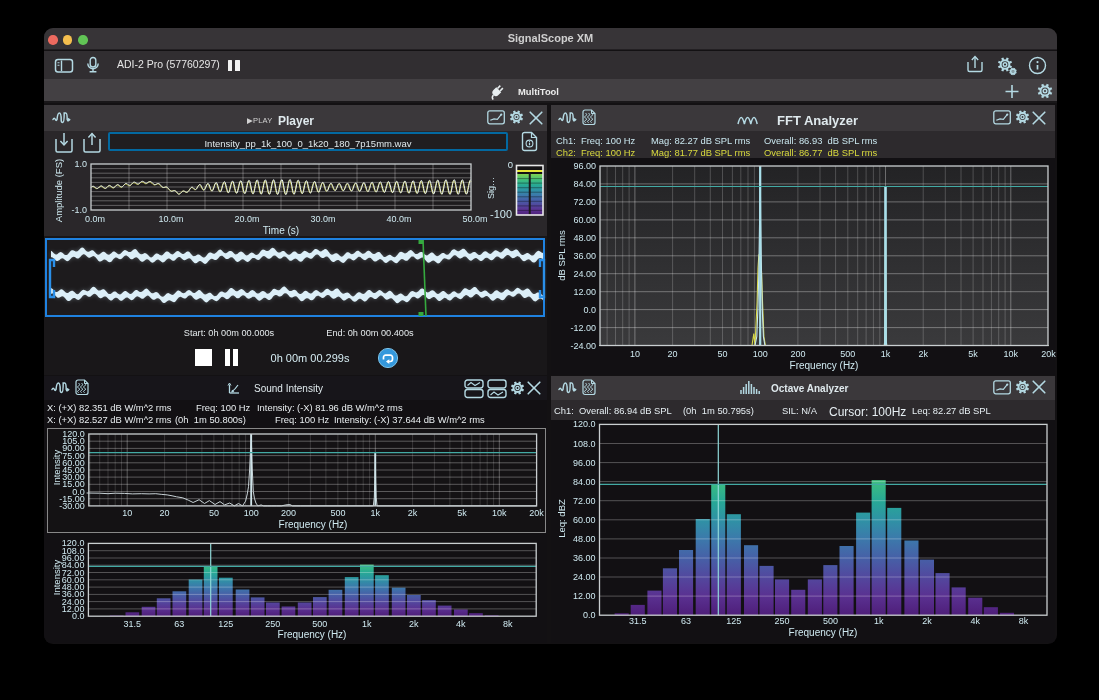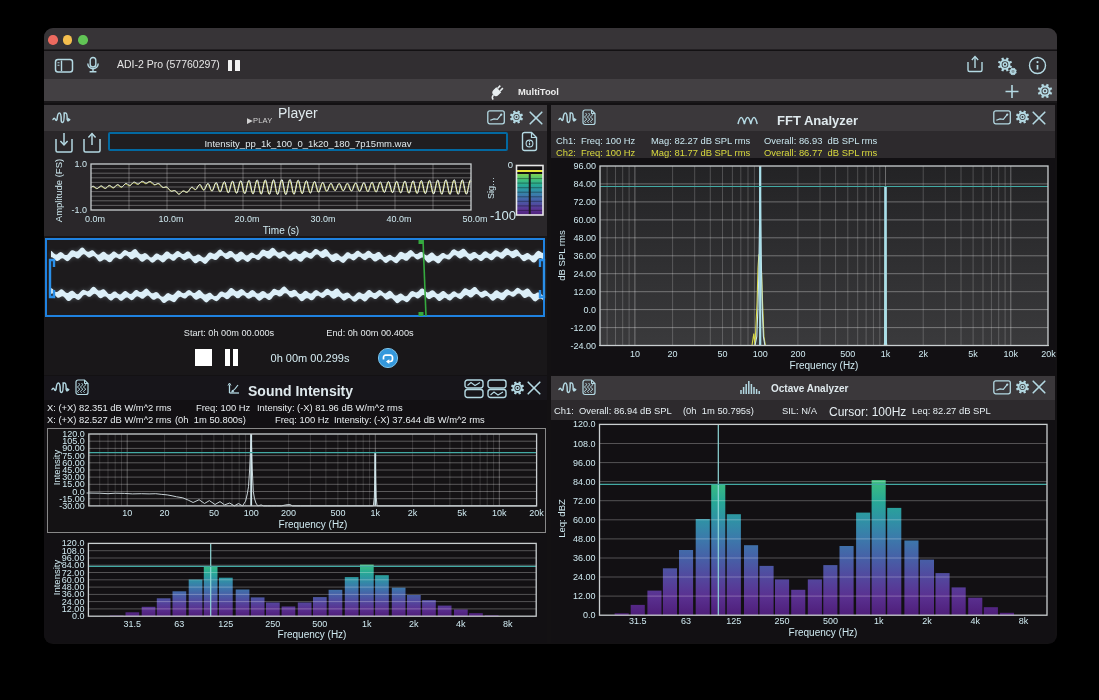--- a/index.html
+++ b/index.html
@@ -2,20 +2,21 @@
 <html><head><meta charset="utf-8"><style>
 *{margin:0;padding:0;box-sizing:border-box}
 html,body{width:1099px;height:700px;background:#000;font-family:"Liberation Sans",sans-serif;overflow:hidden}
 div{white-space:nowrap}
 </style></head><body>
 <div style="position:absolute;left:44px;top:28px;width:1013px;height:616px;background:#131113;border-radius:9px;overflow:hidden">
     <div style="position:absolute;left:0;top:0;width:100%;height:22px;background:#373437;border-bottom:1px solid #232023"></div>
     <div style="position:absolute;left:4.25px;top:7.2px;width:9.5px;height:9.5px;border-radius:50%;background:#ed6a5f"></div>
     <div style="position:absolute;left:18.75px;top:7.2px;width:9.5px;height:9.5px;border-radius:50%;background:#f5bf4e"></div>
     <div style="position:absolute;left:34.25px;top:7.2px;width:9.5px;height:9.5px;border-radius:50%;background:#61c455"></div>
+    <div style="position:absolute;left:0;top:4px;width:100%;text-align:center;font-size:11px;font-weight:bold;color:#cfcfcf">SignalScope XM</div>
     <div style="position:absolute;left:0;top:23px;width:100%;height:28px;background:#312e31"></div>
     <svg style="position:absolute;left:10px;top:30px;overflow:visible" width="20" height="16">
       <rect x="1.5" y="1.5" width="17" height="12.5" rx="2.5" fill="none" stroke="#b4d9e3" stroke-width="1.5"></rect>
       <line x1="7.5" y1="2.5" x2="7.5" y2="13.0" stroke="#b4d9e3" stroke-width="1.4"></line>
       <line x1="3.5" y1="4.7" x2="5.5" y2="4.7" stroke="#b4d9e3" stroke-width="1.1"></line>
       <line x1="3.5" y1="7.3" x2="5.5" y2="7.3" stroke="#b4d9e3" stroke-width="1.1"></line>
     </svg>
     <svg style="position:absolute;left:40px;top:28px;overflow:visible" width="18" height="20">
       <rect x="6.2" y="1.5" width="5.6" height="9.5" rx="2.8" fill="none" stroke="#b4d9e3" stroke-width="1.4"></rect>
       <path d="M3.8,7.5 a5.2,5.2 0 0 0 10.4,0" fill="none" stroke="#b4d9e3" stroke-width="1.4"></path>
@@ -84,21 +85,21 @@
       <line x1="14.4" y1="7.2" x2="16.8" y2="6.2" stroke="#b4d9e3" stroke-width="2.3"></line>
     </svg>
     <div style="position:absolute;left:0;top:77px;width:503px;height:270px;background:#2a272a"></div>
     <div style="position:absolute;left:0;top:77px;width:503px;height:26px;background:#3b383b"></div>
     <div style="position:absolute;left:0;top:208px;width:503px;height:139px;background:#191719"></div>
     <svg style="position:absolute;left:8px;top:83px;overflow:visible" width="20" height="13">
       <path d="M1,8.5 q1.2,-2.5 2.4,0 q0.8,1.8 1.6,0 q0.6,-6.5 2.4,-6.5 q1.8,0 1.8,7 q0,2.5 1.5,2.5 q1.5,0 1.5,-9.5 q0,0 1.5,0 q1.5,0 1.5,6.5 q0.7,2 1.9,0" fill="none" stroke="#b4d9e3" stroke-width="1.5" stroke-linecap="round"></path>
       <path d="M15.6,6.5 l3.2,2.2 l-3.2,2.2 z" fill="#b4d9e3"></path>
     </svg>
     <div style="position:absolute;left:203px;top:87.5px;font-size:7.5px;color:#d2d2d2;letter-spacing:0.2px">▶PLAY</div>
-    <div style="position:absolute;left:234px;top:77px;font-size:14px;font-weight:normal;color:#dfe9ed">Player</div>
+    <div style="position:absolute;left:234px;top:86px;font-size:12px;font-weight:bold;color:#dfe9ed">Player</div>
     <svg style="position:absolute;left:443px;top:82px;overflow:visible" width="18" height="15">
       <rect x="0.8" y="0.8" width="16.5" height="13" rx="2" fill="none" stroke="#b4d9e3" stroke-width="1.3"></rect>
       <polyline points="3.3,10.3 7.07,8.860000000000001 10.37,9.3 14.3,4.3" fill="none" stroke="#b4d9e3" stroke-width="1.2"></polyline>
       <circle cx="14.3" cy="4.6" r="1.1" fill="#b4d9e3"></circle>
     </svg>
     <svg style="position:absolute;left:464px;top:82px;overflow:visible" width="18" height="15">
       <circle cx="8.5" cy="7" r="4.0" fill="none" stroke="#b4d9e3" stroke-width="2.0"></circle>
       <circle cx="8.5" cy="7" r="1.6" fill="none" stroke="#b4d9e3" stroke-width="1.4"></circle>
       <line x1="12.5" y1="8.6" x2="14.6" y2="9.5" stroke="#b4d9e3" stroke-width="2.3"></line>
       <line x1="10.1" y1="11.0" x2="11.0" y2="13.1" stroke="#b4d9e3" stroke-width="2.3"></line>
@@ -187,21 +188,21 @@
       <line x1="1.5" y1="23.7" x2="28" y2="23.7" stroke="rgba(10,10,12,0.40)" stroke-width="1"></line>
       <line x1="1.5" y1="28.2" x2="28" y2="28.2" stroke="rgba(10,10,12,0.40)" stroke-width="1"></line>
       <line x1="1.5" y1="32.8" x2="28" y2="32.8" stroke="rgba(10,10,12,0.40)" stroke-width="1"></line>
       <line x1="1.5" y1="37.3" x2="28" y2="37.3" stroke="rgba(10,10,12,0.40)" stroke-width="1"></line>
       <line x1="1.5" y1="41.9" x2="28" y2="41.9" stroke="rgba(10,10,12,0.40)" stroke-width="1"></line>
       <line x1="1.5" y1="46.4" x2="28" y2="46.4" stroke="rgba(10,10,12,0.40)" stroke-width="1"></line>
       <line x1="14.75" y1="8.5" x2="14.75" y2="51" stroke="#1c1a1c" stroke-width="2"></line>
       <rect x="1.5" y="1.5" width="26.5" height="49.5" fill="none" stroke="#e8e8e8" stroke-width="1.6"></rect>
     </svg>
     <div style="position:absolute;left:457px;top:131px;width:12px;text-align:right;font-size:9.5px;color:#cfe9f0">0</div>
-    <div style="position:absolute;left:446px;top:180px;width:23px;text-align:right;font-size:13px;color:#cfe9f0">-100</div>
+    <div style="position:absolute;left:446px;top:180px;width:23px;font-size:11px;color:#cfe9f0">-100</div>
     <div style="position:absolute;left:427px;top:155px;width:40px;text-align:center;font-size:9px;color:#cfe9f0;transform:rotate(-90deg)">Sig…</div>
     <div style="position:absolute;left:1px;top:210px;width:500px;height:79px;background:#1d1b1d;border:2px solid #1f82e0"></div>
     <svg style="position:absolute;left:3px;top:212px;overflow:visible" width="498" height="76">
       <defs>
         <filter id="blur1">
           <feGaussianBlur stdDeviation="2.2"></feGaussianBlur>
         </filter>
       </defs>
       <path d="M4.0,10.7 L4.9,11.3 L5.9,12.3 L6.8,13.3 L7.8,14.1 L8.7,14.5 L9.7,14.4 L10.6,13.9 L11.6,13.1 L12.5,12.5 L13.5,12.1 L14.4,12.2 L15.4,12.7 L16.3,13.5 L17.2,14.4 L18.2,15.0 L19.1,15.1 L20.1,14.9 L21.0,14.0 L22.0,12.9 L22.9,11.7 L23.9,10.8 L24.8,10.3 L25.8,10.3 L26.7,10.6 L27.7,11.1 L28.6,11.5 L29.5,11.6 L30.5,11.2 L31.4,10.4 L32.4,9.4 L33.3,8.4 L34.3,7.7 L35.2,7.5 L36.2,7.8 L37.1,8.6 L38.1,9.7 L39.0,10.7 L40.0,11.5 L40.9,11.8 L41.8,11.7 L42.8,11.2 L43.7,10.7 L44.7,10.3 L45.6,10.3 L46.6,10.8 L47.5,11.7 L48.5,12.8 L49.4,13.8 L50.4,14.5 L51.3,14.8 L52.3,14.5 L53.2,13.8 L54.1,12.9 L55.1,12.2 L56.0,11.8 L57.0,11.8 L57.9,12.3 L58.9,13.1 L59.8,13.9 L60.8,14.6 L61.7,14.8 L62.7,14.5 L63.6,13.8 L64.6,12.9 L65.5,12.1 L66.4,11.6 L67.4,11.6 L68.3,12.0 L69.3,12.8 L70.2,13.6 L71.2,14.2 L72.1,14.3 L73.1,14.1 L74.0,13.3 L75.0,12.3 L75.9,11.2 L76.9,10.4 L77.8,10.0 L78.7,10.2 L79.7,10.7 L80.6,11.3 L81.6,11.9 L82.5,12.1 L83.5,12.0 L84.4,11.4 L85.4,10.5 L86.3,9.7 L87.3,9.2 L88.2,9.1 L89.2,9.6 L90.1,10.5 L91.0,11.8 L92.0,12.9 L92.9,13.8 L93.9,14.3 L94.8,14.3 L95.8,13.9 L96.7,13.5 L97.7,13.1 L98.6,13.2 L99.6,13.7 L100.5,14.5 L101.5,15.6 L102.4,16.6 L103.3,17.2 L104.3,17.4 L105.2,17.0 L106.2,16.2 L107.1,15.1 L108.1,14.2 L109.0,13.6 L110.0,13.4 L110.9,13.7 L111.9,14.3 L112.8,14.9 L113.8,15.3 L114.7,15.4 L115.6,14.9 L116.6,14.1 L117.5,13.1 L118.5,12.1 L119.4,11.5 L120.4,11.4 L121.3,11.8 L122.3,12.6 L123.2,13.4 L124.2,14.1 L125.1,14.4 L126.1,14.2 L127.0,13.6 L127.9,12.7 L128.9,11.8 L129.8,11.2 L130.8,11.0 L131.7,11.3 L132.7,12.0 L133.6,12.8 L134.6,13.5 L135.5,13.9 L136.5,13.9 L137.4,13.4 L138.4,12.7 L139.3,11.9 L140.2,11.4 L141.2,11.4 L142.1,11.8 L143.1,12.8 L144.0,13.9 L145.0,15.1 L145.9,15.9 L146.9,16.3 L147.8,16.1 L148.8,15.7 L149.7,15.1 L150.7,14.6 L151.6,14.5 L152.5,14.8 L153.5,15.4 L154.4,16.3 L155.4,17.1 L156.3,17.6 L157.3,17.4 L158.2,17.0 L159.2,16.0 L160.1,14.7 L161.1,13.6 L162.0,12.8 L163.0,12.4 L163.9,12.5 L164.8,13.0 L165.8,13.4 L166.7,13.7 L167.7,13.7 L168.6,13.1 L169.6,12.2 L170.5,11.2 L171.5,10.3 L172.4,9.7 L173.4,9.6 L174.3,10.1 L175.3,10.9 L176.2,11.9 L177.1,12.7 L178.1,13.2 L179.0,13.2 L180.0,12.8 L180.9,12.1 L181.9,11.3 L182.8,10.9 L183.8,10.9 L184.7,11.3 L185.7,12.1 L186.6,13.0 L187.6,13.9 L188.5,14.4 L189.4,14.3 L190.4,13.9 L191.3,13.1 L192.3,12.3 L193.2,11.7 L194.2,11.5 L195.1,11.9 L196.1,12.6 L197.0,13.6 L198.0,14.6 L198.9,15.2 L199.9,15.4 L200.8,15.1 L201.7,14.4 L202.7,13.6 L203.6,12.9 L204.6,12.6 L205.5,12.7 L206.5,13.2 L207.4,14.0 L208.4,14.7 L209.3,15.0 L210.3,14.7 L211.2,14.3 L212.2,13.2 L213.1,11.9 L214.0,10.8 L215.0,9.9 L215.9,9.6 L216.9,9.7 L217.8,10.1 L218.8,10.7 L219.7,11.1 L220.7,11.1 L221.6,10.7 L222.6,9.9 L223.5,9.0 L224.5,8.2 L225.4,7.8 L226.3,7.9 L227.3,8.5 L228.2,9.5 L229.2,10.7 L230.1,11.7 L231.1,12.4 L232.0,12.6 L233.0,12.4 L233.9,11.9 L234.9,11.3 L235.8,11.0 L236.8,11.1 L237.7,11.6 L238.6,12.5 L239.6,13.5 L240.5,14.3 L241.5,14.8 L242.4,14.8 L243.4,14.2 L244.3,13.4 L245.3,12.4 L246.2,11.7 L247.2,11.4 L248.1,11.5 L249.1,12.1 L250.0,12.9 L250.9,13.7 L251.9,14.1 L252.8,14.1 L253.8,13.7 L254.7,12.9 L255.7,11.9 L256.6,11.2 L257.6,10.8 L258.5,10.9 L259.5,11.4 L260.4,12.1 L261.4,12.8 L262.3,13.3 L263.2,13.1 L264.2,12.7 L265.1,11.8 L266.1,10.7 L267.0,9.7 L268.0,9.0 L268.9,8.9 L269.9,9.2 L270.8,9.8 L271.8,10.6 L272.7,11.2 L273.7,11.4 L274.6,11.2 L275.5,10.6 L276.5,9.9 L277.4,9.3 L278.4,9.0 L279.3,9.3 L280.3,10.0 L281.2,11.2 L282.2,12.5 L283.1,13.7 L284.1,14.4 L285.0,14.7 L286.0,14.6 L286.9,14.1 L287.8,13.6 L288.8,13.2 L289.7,13.3 L290.7,13.8 L291.6,14.6 L292.6,15.5 L293.5,16.3 L294.5,16.7 L295.4,16.5 L296.4,15.8 L297.3,14.8 L298.3,13.7 L299.2,12.8 L300.1,12.3 L301.1,12.2 L302.0,12.6 L303.0,13.3 L303.9,13.9 L304.9,14.2 L305.8,14.1 L306.8,13.6 L307.7,12.7 L308.7,11.8 L309.6,11.0 L310.6,10.7 L311.5,10.8 L312.4,11.4 L313.4,12.2 L314.3,13.1 L315.3,13.7 L316.2,13.7 L317.2,13.6 L318.1,12.9 L319.1,12.0 L320.0,11.2 L321.0,10.8 L321.9,10.8 L322.9,11.3 L323.8,12.1 L324.7,13.0 L325.7,13.7 L326.6,14.1 L327.6,14.0 L328.5,13.5 L329.5,12.8 L330.4,12.2 L331.4,11.9 L332.3,12.1 L333.3,12.8 L334.2,13.9 L335.2,15.1 L336.1,16.2 L337.0,16.9 L338.0,17.0 L338.9,16.7 L339.9,16.1 L340.8,15.4 L341.8,14.9 L342.7,14.8 L343.7,15.1 L344.6,15.8 L345.6,16.5 L346.5,17.1 L347.5,17.3 L348.4,17.0 L349.3,16.1 L350.3,14.9 L351.2,13.7 L352.2,12.6 L353.1,11.9 L354.1,11.8 L355.0,12.0 L356.0,12.6 L356.9,13.1 L357.9,13.4 L358.8,13.3 L359.8,12.8 L360.7,12.0 L361.6,11.1 L362.6,10.4 L363.5,10.1 L364.5,10.3 L365.4,11.0 L366.4,12.0 L367.3,13.1 L368.3,13.9 L369.2,14.1 L370.2,14.1 L371.1,13.6 L372.1,12.8 L373.0,12.2 L373.9,11.9 L374.9,12.0 L375.8,12.6 L376.8,13.4 L377.7,14.4 L378.7,15.1 L379.6,15.4 L380.6,15.2 L381.5,14.6 L382.5,13.8 L383.4,13.0 L384.4,12.6 L385.3,12.6 L386.2,13.1 L387.2,13.9 L388.1,14.9 L389.1,15.8 L390.0,16.2 L391.0,16.1 L391.9,15.6 L392.9,14.8 L393.8,13.9 L394.8,13.2 L395.7,12.9 L396.7,13.1 L397.6,13.6 L398.5,14.2 L399.5,14.7 L400.4,14.8 L401.4,14.5 L402.3,13.6 L403.3,12.4 L404.2,11.1 L405.2,10.0 L406.1,9.4 L407.1,9.3 L408.0,9.6 L409.0,10.2 L409.9,10.8 L410.8,11.2 L411.8,11.2 L412.7,10.8 L413.7,10.1 L414.6,9.4 L415.6,8.8 L416.5,8.7 L417.5,9.1 L418.4,10.0 L419.4,11.1 L420.3,12.3 L421.3,13.3 L422.2,13.8 L423.1,13.8 L424.1,13.4 L425.0,12.7 L426.0,12.2 L426.9,11.9 L427.9,12.0 L428.8,12.6 L429.8,13.4 L430.7,14.2 L431.7,14.9 L432.6,15.1 L433.6,14.8 L434.5,14.0 L435.4,13.0 L436.4,12.1 L437.3,11.4 L438.3,11.2 L439.2,11.5 L440.2,12.1 L441.1,12.9 L442.1,13.6 L443.0,13.9 L444.0,13.7 L444.9,13.0 L445.9,12.1 L446.8,11.2 L447.7,10.5 L448.7,10.2 L449.6,10.4 L450.6,10.9 L451.5,11.6 L452.5,12.3 L453.4,12.4 L454.4,12.3 L455.3,11.6 L456.3,10.6 L457.2,9.5 L458.2,8.6 L459.1,8.2 L460.0,8.3 L461.0,8.8 L461.9,9.6 L462.9,10.4 L463.8,11.0 L464.8,11.2 L465.7,11.0 L466.7,10.5 L467.6,9.9 L468.6,9.4 L469.5,9.4 L470.5,9.9 L471.4,10.9 L472.3,12.2 L473.3,13.4 L474.2,14.4 L475.2,15.0 L476.1,15.0 L477.1,14.6 L478.0,14.0 L479.0,13.4 L479.9,13.0 L480.9,13.1 L481.8,13.6 L482.8,14.3 L483.7,15.0 L484.6,15.5 L485.6,15.6 L486.5,15.2 L487.5,14.3 L488.4,13.1 L489.4,12.0 L490.3,11.2 L491.3,10.8 L492.2,11.0 L493.2,11.5 L494.1,12.2 L495.1,12.8 L496.0,13.1 L496.0,19.3 L495.1,18.8 L494.1,18.3 L493.2,18.0 L492.2,18.2 L491.3,18.8 L490.3,19.8 L489.4,21.0 L488.4,21.9 L487.5,22.5 L486.5,22.6 L485.6,22.2 L484.6,21.4 L483.7,20.5 L482.8,19.7 L481.8,19.3 L480.9,19.4 L479.9,19.8 L479.0,20.4 L478.0,21.0 L477.1,21.2 L476.1,20.9 L475.2,20.2 L474.2,19.1 L473.3,17.9 L472.3,16.8 L471.4,16.4 L470.5,16.1 L469.5,16.4 L468.6,17.0 L467.6,17.7 L466.7,18.1 L465.7,18.2 L464.8,17.8 L463.8,17.0 L462.9,16.1 L461.9,15.3 L461.0,15.0 L460.0,15.1 L459.1,15.7 L458.2,16.6 L457.2,17.6 L456.3,18.4 L455.3,18.8 L454.4,18.7 L453.4,18.2 L452.5,17.5 L451.5,16.8 L450.6,16.4 L449.6,16.5 L448.7,17.1 L447.7,18.0 L446.8,19.0 L445.9,19.8 L444.9,20.3 L444.0,20.2 L443.0,19.7 L442.1,19.0 L441.1,18.2 L440.2,17.7 L439.2,17.7 L438.3,18.0 L437.3,18.8 L436.4,19.7 L435.4,20.6 L434.5,21.1 L433.6,21.1 L432.6,20.6 L431.7,19.8 L430.7,19.0 L429.8,18.3 L428.8,18.0 L427.9,18.2 L426.9,18.8 L426.0,19.6 L425.0,20.3 L424.1,20.7 L423.1,20.6 L422.2,20.0 L421.3,19.1 L420.3,18.0 L419.4,17.0 L418.4,16.5 L417.5,16.4 L416.5,16.8 L415.6,17.4 L414.6,18.1 L413.7,18.5 L412.7,18.5 L411.8,18.1 L410.8,17.3 L409.9,16.4 L409.0,15.6 L408.0,15.2 L407.1,15.3 L406.1,15.9 L405.2,16.9 L404.2,18.0 L403.3,18.9 L402.3,19.5 L401.4,19.6 L400.4,19.3 L399.5,18.8 L398.5,18.4 L397.6,18.2 L396.7,18.5 L395.7,19.3 L394.8,20.4 L393.8,21.6 L392.9,22.7 L391.9,23.3 L391.0,23.4 L390.0,22.9 L389.1,22.2 L388.1,21.4 L387.2,20.8 L386.2,20.6 L385.3,20.8 L384.4,21.3 L383.4,22.0 L382.5,22.6 L381.5,22.7 L380.6,22.4 L379.6,21.6 L378.7,20.5 L377.7,19.2 L376.8,18.2 L375.8,17.6 L374.9,17.5 L373.9,17.9 L373.0,18.5 L372.1,19.1 L371.1,19.5 L370.2,19.4 L369.2,19.0 L368.3,18.2 L367.3,17.3 L366.4,16.6 L365.4,16.4 L364.5,16.6 L363.5,17.4 L362.6,18.4 L361.6,19.5 L360.7,20.4 L359.8,20.8 L358.8,20.8 L357.9,20.4 L356.9,19.8 L356.0,19.3 L355.0,19.1 L354.1,19.3 L353.1,20.0 L352.2,21.0 L351.2,22.1 L350.3,22.9 L349.3,23.3 L348.4,23.1 L347.5,22.6 L346.5,21.7 L345.6,20.9 L344.6,20.3 L343.7,20.2 L342.7,20.6 L341.8,21.2 L340.8,22.0 L339.9,22.7 L338.9,23.0 L338.0,22.7 L337.0,22.1 L336.1,21.1 L335.2,20.1 L334.2,19.4 L333.3,19.1 L332.3,19.3 L331.4,19.9 L330.4,20.6 L329.5,21.3 L328.5,21.6 L327.6,21.5 L326.6,20.9 L325.7,20.0 L324.7,18.9 L323.8,18.1 L322.9,17.7 L321.9,17.8 L321.0,18.3 L320.0,19.0 L319.1,19.7 L318.1,20.2 L317.2,20.1 L316.2,19.6 L315.3,18.8 L314.3,17.9 L313.4,17.1 L312.4,16.7 L311.5,16.8 L310.6,17.5 L309.6,18.4 L308.7,19.3 L307.7,20.1 L306.8,20.4 L305.8,20.3 L304.9,19.8 L303.9,19.1 L303.0,18.6 L302.0,18.4 L301.1,18.6 L300.1,19.4 L299.2,20.4 L298.3,21.5 L297.3,22.4 L296.4,22.9 L295.4,22.8 L294.5,22.3 L293.5,21.5 L292.6,20.7 L291.6,20.1 L290.7,19.9 L289.7,20.2 L288.8,20.8 L287.8,21.5 L286.9,21.9 L286.0,22.0 L285.0,21.6 L284.1,20.7 L283.1,19.4 L282.2,18.2 L281.2,17.2 L280.3,16.6 L279.3,16.5 L278.4,16.8 L277.4,17.4 L276.5,17.9 L275.5,18.1 L274.6,17.8 L273.7,17.2 L272.7,16.3 L271.8,15.3 L270.8,14.6 L269.9,14.5 L268.9,14.7 L268.0,15.5 L267.0,16.5 L266.1,17.6 L265.1,18.4 L264.2,18.8 L263.2,18.7 L262.3,18.3 L261.4,17.7 L260.4,17.3 L259.5,17.2 L258.5,17.7 L257.6,18.5 L256.6,19.6 L255.7,20.7 L254.7,21.5 L253.8,21.8 L252.8,21.6 L251.9,20.9 L250.9,20.1 L250.0,19.3 L249.1,18.7 L248.1,18.6 L247.2,19.0 L246.2,19.6 L245.3,20.3 L244.3,20.8 L243.4,20.8 L242.4,20.4 L241.5,19.6 L240.5,18.5 L239.6,17.4 L238.6,16.7 L237.7,16.5 L236.8,16.6 L235.8,17.1 L234.9,17.9 L233.9,18.5 L233.0,18.8 L232.0,18.6 L231.1,18.0 L230.1,17.1 L229.2,16.2 L228.2,15.6 L227.3,15.4 L226.3,15.7 L225.4,16.4 L224.5,17.4 L223.5,18.2 L222.6,18.7 L221.6,18.8 L220.7,18.4 L219.7,17.7 L218.8,16.9 L217.8,16.3 L216.9,16.1 L215.9,16.3 L215.0,17.1 L214.0,18.1 L213.1,19.0 L212.2,19.7 L211.2,20.0 L210.3,19.7 L209.3,19.2 L208.4,18.4 L207.4,17.9 L206.5,17.9 L205.5,18.0 L204.6,18.7 L203.6,19.8 L202.7,20.8 L201.7,21.6 L200.8,22.0 L199.9,21.8 L198.9,21.3 L198.0,20.5 L197.0,19.7 L196.1,19.3 L195.1,19.3 L194.2,19.8 L193.2,20.5 L192.3,21.3 L191.3,21.8 L190.4,21.9 L189.4,21.5 L188.5,20.7 L187.6,19.6 L186.6,18.5 L185.7,17.6 L184.7,17.3 L183.8,17.3 L182.8,17.8 L181.9,18.4 L180.9,19.0 L180.0,19.1 L179.0,18.9 L178.1,18.2 L177.1,17.3 L176.2,16.4 L175.3,15.7 L174.3,15.8 L173.4,16.0 L172.4,16.8 L171.5,17.9 L170.5,19.0 L169.6,19.8 L168.6,20.1 L167.7,20.0 L166.7,19.6 L165.8,19.1 L164.8,18.8 L163.9,18.9 L163.0,19.5 L162.0,20.4 L161.1,21.6 L160.1,22.8 L159.2,23.6 L158.2,23.9 L157.3,23.7 L156.3,23.1 L155.4,22.3 L154.4,21.6 L153.5,21.1 L152.5,21.1 L151.6,21.6 L150.7,22.2 L149.7,22.9 L148.8,23.2 L147.8,23.2 L146.9,22.6 L145.9,21.6 L145.0,20.4 L144.0,19.3 L143.1,18.5 L142.1,18.3 L141.2,18.4 L140.2,18.9 L139.3,19.6 L138.4,20.1 L137.4,20.3 L136.5,20.0 L135.5,19.3 L134.6,18.4 L133.6,17.5 L132.7,17.0 L131.7,16.9 L130.8,17.4 L129.8,18.3 L128.9,19.3 L127.9,20.2 L127.0,20.7 L126.1,20.8 L125.1,20.5 L124.2,19.8 L123.2,19.1 L122.3,18.6 L121.3,18.6 L120.4,19.0 L119.4,19.8 L118.5,20.8 L117.5,21.7 L116.6,22.3 L115.6,22.4 L114.7,22.0 L113.8,21.2 L112.8,20.4 L111.9,19.7 L110.9,19.5 L110.0,19.7 L109.0,20.3 L108.1,21.2 L107.1,22.0 L106.2,22.6 L105.2,22.7 L104.3,22.3 L103.3,21.5 L102.4,20.6 L101.5,19.8 L100.5,19.3 L99.6,19.3 L98.6,19.8 L97.7,20.5 L96.7,21.2 L95.8,21.7 L94.8,21.8 L93.9,21.3 L92.9,20.4 L92.0,19.3 L91.0,18.3 L90.1,17.6 L89.2,17.3 L88.2,17.5 L87.3,18.1 L86.3,18.7 L85.4,19.2 L84.4,19.3 L83.5,18.9 L82.5,18.1 L81.6,17.1 L80.6,16.2 L79.7,15.6 L78.7,15.4 L77.8,15.8 L76.9,16.6 L75.9,17.6 L75.0,18.5 L74.0,19.1 L73.1,19.2 L72.1,18.9 L71.2,18.4 L70.2,17.8 L69.3,17.5 L68.3,17.6 L67.4,18.2 L66.4,19.1 L65.5,20.3 L64.6,21.4 L63.6,22.1 L62.7,22.3 L61.7,22.0 L60.8,21.4 L59.8,20.6 L58.9,19.9 L57.9,19.5 L57.0,19.6 L56.0,20.0 L55.1,20.7 L54.1,21.3 L53.2,21.6 L52.3,21.4 L51.3,20.7 L50.4,19.6 L49.4,18.3 L48.5,17.2 L47.5,16.4 L46.6,16.1 L45.6,16.3 L44.7,16.8 L43.7,17.3 L42.8,17.7 L41.8,17.7 L40.9,17.3 L40.0,16.5 L39.0,15.5 L38.1,14.7 L37.1,14.2 L36.2,14.3 L35.2,14.9 L34.3,15.8 L33.3,16.9 L32.4,17.8 L31.4,18.4 L30.5,18.5 L29.5,18.2 L28.6,17.6 L27.7,17.1 L26.7,16.8 L25.8,16.9 L24.8,17.5 L23.9,18.5 L22.9,19.6 L22.0,20.6 L21.0,21.1 L20.1,21.2 L19.1,20.7 L18.2,20.0 L17.2,19.2 L16.3,18.5 L15.4,18.3 L14.4,18.5 L13.5,19.1 L12.5,19.9 L11.6,20.6 L10.6,21.0 L9.7,21.0 L8.7,20.4 L7.8,19.5 L6.8,18.5 L5.9,17.7 L4.9,17.3 L4.0,17.3 Z" fill="#cfe9f6" opacity="0.30" filter="url(#blur1)"></path>
       <path d="M4.0,10.7 L4.9,11.3 L5.9,12.3 L6.8,13.3 L7.8,14.1 L8.7,14.5 L9.7,14.4 L10.6,13.9 L11.6,13.1 L12.5,12.5 L13.5,12.1 L14.4,12.2 L15.4,12.7 L16.3,13.5 L17.2,14.4 L18.2,15.0 L19.1,15.1 L20.1,14.9 L21.0,14.0 L22.0,12.9 L22.9,11.7 L23.9,10.8 L24.8,10.3 L25.8,10.3 L26.7,10.6 L27.7,11.1 L28.6,11.5 L29.5,11.6 L30.5,11.2 L31.4,10.4 L32.4,9.4 L33.3,8.4 L34.3,7.7 L35.2,7.5 L36.2,7.8 L37.1,8.6 L38.1,9.7 L39.0,10.7 L40.0,11.5 L40.9,11.8 L41.8,11.7 L42.8,11.2 L43.7,10.7 L44.7,10.3 L45.6,10.3 L46.6,10.8 L47.5,11.7 L48.5,12.8 L49.4,13.8 L50.4,14.5 L51.3,14.8 L52.3,14.5 L53.2,13.8 L54.1,12.9 L55.1,12.2 L56.0,11.8 L57.0,11.8 L57.9,12.3 L58.9,13.1 L59.8,13.9 L60.8,14.6 L61.7,14.8 L62.7,14.5 L63.6,13.8 L64.6,12.9 L65.5,12.1 L66.4,11.6 L67.4,11.6 L68.3,12.0 L69.3,12.8 L70.2,13.6 L71.2,14.2 L72.1,14.3 L73.1,14.1 L74.0,13.3 L75.0,12.3 L75.9,11.2 L76.9,10.4 L77.8,10.0 L78.7,10.2 L79.7,10.7 L80.6,11.3 L81.6,11.9 L82.5,12.1 L83.5,12.0 L84.4,11.4 L85.4,10.5 L86.3,9.7 L87.3,9.2 L88.2,9.1 L89.2,9.6 L90.1,10.5 L91.0,11.8 L92.0,12.9 L92.9,13.8 L93.9,14.3 L94.8,14.3 L95.8,13.9 L96.7,13.5 L97.7,13.1 L98.6,13.2 L99.6,13.7 L100.5,14.5 L101.5,15.6 L102.4,16.6 L103.3,17.2 L104.3,17.4 L105.2,17.0 L106.2,16.2 L107.1,15.1 L108.1,14.2 L109.0,13.6 L110.0,13.4 L110.9,13.7 L111.9,14.3 L112.8,14.9 L113.8,15.3 L114.7,15.4 L115.6,14.9 L116.6,14.1 L117.5,13.1 L118.5,12.1 L119.4,11.5 L120.4,11.4 L121.3,11.8 L122.3,12.6 L123.2,13.4 L124.2,14.1 L125.1,14.4 L126.1,14.2 L127.0,13.6 L127.9,12.7 L128.9,11.8 L129.8,11.2 L130.8,11.0 L131.7,11.3 L132.7,12.0 L133.6,12.8 L134.6,13.5 L135.5,13.9 L136.5,13.9 L137.4,13.4 L138.4,12.7 L139.3,11.9 L140.2,11.4 L141.2,11.4 L142.1,11.8 L143.1,12.8 L144.0,13.9 L145.0,15.1 L145.9,15.9 L146.9,16.3 L147.8,16.1 L148.8,15.7 L149.7,15.1 L150.7,14.6 L151.6,14.5 L152.5,14.8 L153.5,15.4 L154.4,16.3 L155.4,17.1 L156.3,17.6 L157.3,17.4 L158.2,17.0 L159.2,16.0 L160.1,14.7 L161.1,13.6 L162.0,12.8 L163.0,12.4 L163.9,12.5 L164.8,13.0 L165.8,13.4 L166.7,13.7 L167.7,13.7 L168.6,13.1 L169.6,12.2 L170.5,11.2 L171.5,10.3 L172.4,9.7 L173.4,9.6 L174.3,10.1 L175.3,10.9 L176.2,11.9 L177.1,12.7 L178.1,13.2 L179.0,13.2 L180.0,12.8 L180.9,12.1 L181.9,11.3 L182.8,10.9 L183.8,10.9 L184.7,11.3 L185.7,12.1 L186.6,13.0 L187.6,13.9 L188.5,14.4 L189.4,14.3 L190.4,13.9 L191.3,13.1 L192.3,12.3 L193.2,11.7 L194.2,11.5 L195.1,11.9 L196.1,12.6 L197.0,13.6 L198.0,14.6 L198.9,15.2 L199.9,15.4 L200.8,15.1 L201.7,14.4 L202.7,13.6 L203.6,12.9 L204.6,12.6 L205.5,12.7 L206.5,13.2 L207.4,14.0 L208.4,14.7 L209.3,15.0 L210.3,14.7 L211.2,14.3 L212.2,13.2 L213.1,11.9 L214.0,10.8 L215.0,9.9 L215.9,9.6 L216.9,9.7 L217.8,10.1 L218.8,10.7 L219.7,11.1 L220.7,11.1 L221.6,10.7 L222.6,9.9 L223.5,9.0 L224.5,8.2 L225.4,7.8 L226.3,7.9 L227.3,8.5 L228.2,9.5 L229.2,10.7 L230.1,11.7 L231.1,12.4 L232.0,12.6 L233.0,12.4 L233.9,11.9 L234.9,11.3 L235.8,11.0 L236.8,11.1 L237.7,11.6 L238.6,12.5 L239.6,13.5 L240.5,14.3 L241.5,14.8 L242.4,14.8 L243.4,14.2 L244.3,13.4 L245.3,12.4 L246.2,11.7 L247.2,11.4 L248.1,11.5 L249.1,12.1 L250.0,12.9 L250.9,13.7 L251.9,14.1 L252.8,14.1 L253.8,13.7 L254.7,12.9 L255.7,11.9 L256.6,11.2 L257.6,10.8 L258.5,10.9 L259.5,11.4 L260.4,12.1 L261.4,12.8 L262.3,13.3 L263.2,13.1 L264.2,12.7 L265.1,11.8 L266.1,10.7 L267.0,9.7 L268.0,9.0 L268.9,8.9 L269.9,9.2 L270.8,9.8 L271.8,10.6 L272.7,11.2 L273.7,11.4 L274.6,11.2 L275.5,10.6 L276.5,9.9 L277.4,9.3 L278.4,9.0 L279.3,9.3 L280.3,10.0 L281.2,11.2 L282.2,12.5 L283.1,13.7 L284.1,14.4 L285.0,14.7 L286.0,14.6 L286.9,14.1 L287.8,13.6 L288.8,13.2 L289.7,13.3 L290.7,13.8 L291.6,14.6 L292.6,15.5 L293.5,16.3 L294.5,16.7 L295.4,16.5 L296.4,15.8 L297.3,14.8 L298.3,13.7 L299.2,12.8 L300.1,12.3 L301.1,12.2 L302.0,12.6 L303.0,13.3 L303.9,13.9 L304.9,14.2 L305.8,14.1 L306.8,13.6 L307.7,12.7 L308.7,11.8 L309.6,11.0 L310.6,10.7 L311.5,10.8 L312.4,11.4 L313.4,12.2 L314.3,13.1 L315.3,13.7 L316.2,13.7 L317.2,13.6 L318.1,12.9 L319.1,12.0 L320.0,11.2 L321.0,10.8 L321.9,10.8 L322.9,11.3 L323.8,12.1 L324.7,13.0 L325.7,13.7 L326.6,14.1 L327.6,14.0 L328.5,13.5 L329.5,12.8 L330.4,12.2 L331.4,11.9 L332.3,12.1 L333.3,12.8 L334.2,13.9 L335.2,15.1 L336.1,16.2 L337.0,16.9 L338.0,17.0 L338.9,16.7 L339.9,16.1 L340.8,15.4 L341.8,14.9 L342.7,14.8 L343.7,15.1 L344.6,15.8 L345.6,16.5 L346.5,17.1 L347.5,17.3 L348.4,17.0 L349.3,16.1 L350.3,14.9 L351.2,13.7 L352.2,12.6 L353.1,11.9 L354.1,11.8 L355.0,12.0 L356.0,12.6 L356.9,13.1 L357.9,13.4 L358.8,13.3 L359.8,12.8 L360.7,12.0 L361.6,11.1 L362.6,10.4 L363.5,10.1 L364.5,10.3 L365.4,11.0 L366.4,12.0 L367.3,13.1 L368.3,13.9 L369.2,14.1 L370.2,14.1 L371.1,13.6 L372.1,12.8 L373.0,12.2 L373.9,11.9 L374.9,12.0 L375.8,12.6 L376.8,13.4 L377.7,14.4 L378.7,15.1 L379.6,15.4 L380.6,15.2 L381.5,14.6 L382.5,13.8 L383.4,13.0 L384.4,12.6 L385.3,12.6 L386.2,13.1 L387.2,13.9 L388.1,14.9 L389.1,15.8 L390.0,16.2 L391.0,16.1 L391.9,15.6 L392.9,14.8 L393.8,13.9 L394.8,13.2 L395.7,12.9 L396.7,13.1 L397.6,13.6 L398.5,14.2 L399.5,14.7 L400.4,14.8 L401.4,14.5 L402.3,13.6 L403.3,12.4 L404.2,11.1 L405.2,10.0 L406.1,9.4 L407.1,9.3 L408.0,9.6 L409.0,10.2 L409.9,10.8 L410.8,11.2 L411.8,11.2 L412.7,10.8 L413.7,10.1 L414.6,9.4 L415.6,8.8 L416.5,8.7 L417.5,9.1 L418.4,10.0 L419.4,11.1 L420.3,12.3 L421.3,13.3 L422.2,13.8 L423.1,13.8 L424.1,13.4 L425.0,12.7 L426.0,12.2 L426.9,11.9 L427.9,12.0 L428.8,12.6 L429.8,13.4 L430.7,14.2 L431.7,14.9 L432.6,15.1 L433.6,14.8 L434.5,14.0 L435.4,13.0 L436.4,12.1 L437.3,11.4 L438.3,11.2 L439.2,11.5 L440.2,12.1 L441.1,12.9 L442.1,13.6 L443.0,13.9 L444.0,13.7 L444.9,13.0 L445.9,12.1 L446.8,11.2 L447.7,10.5 L448.7,10.2 L449.6,10.4 L450.6,10.9 L451.5,11.6 L452.5,12.3 L453.4,12.4 L454.4,12.3 L455.3,11.6 L456.3,10.6 L457.2,9.5 L458.2,8.6 L459.1,8.2 L460.0,8.3 L461.0,8.8 L461.9,9.6 L462.9,10.4 L463.8,11.0 L464.8,11.2 L465.7,11.0 L466.7,10.5 L467.6,9.9 L468.6,9.4 L469.5,9.4 L470.5,9.9 L471.4,10.9 L472.3,12.2 L473.3,13.4 L474.2,14.4 L475.2,15.0 L476.1,15.0 L477.1,14.6 L478.0,14.0 L479.0,13.4 L479.9,13.0 L480.9,13.1 L481.8,13.6 L482.8,14.3 L483.7,15.0 L484.6,15.5 L485.6,15.6 L486.5,15.2 L487.5,14.3 L488.4,13.1 L489.4,12.0 L490.3,11.2 L491.3,10.8 L492.2,11.0 L493.2,11.5 L494.1,12.2 L495.1,12.8 L496.0,13.1 L496.0,19.3 L495.1,18.8 L494.1,18.3 L493.2,18.0 L492.2,18.2 L491.3,18.8 L490.3,19.8 L489.4,21.0 L488.4,21.9 L487.5,22.5 L486.5,22.6 L485.6,22.2 L484.6,21.4 L483.7,20.5 L482.8,19.7 L481.8,19.3 L480.9,19.4 L479.9,19.8 L479.0,20.4 L478.0,21.0 L477.1,21.2 L476.1,20.9 L475.2,20.2 L474.2,19.1 L473.3,17.9 L472.3,16.8 L471.4,16.4 L470.5,16.1 L469.5,16.4 L468.6,17.0 L467.6,17.7 L466.7,18.1 L465.7,18.2 L464.8,17.8 L463.8,17.0 L462.9,16.1 L461.9,15.3 L461.0,15.0 L460.0,15.1 L459.1,15.7 L458.2,16.6 L457.2,17.6 L456.3,18.4 L455.3,18.8 L454.4,18.7 L453.4,18.2 L452.5,17.5 L451.5,16.8 L450.6,16.4 L449.6,16.5 L448.7,17.1 L447.7,18.0 L446.8,19.0 L445.9,19.8 L444.9,20.3 L444.0,20.2 L443.0,19.7 L442.1,19.0 L441.1,18.2 L440.2,17.7 L439.2,17.7 L438.3,18.0 L437.3,18.8 L436.4,19.7 L435.4,20.6 L434.5,21.1 L433.6,21.1 L432.6,20.6 L431.7,19.8 L430.7,19.0 L429.8,18.3 L428.8,18.0 L427.9,18.2 L426.9,18.8 L426.0,19.6 L425.0,20.3 L424.1,20.7 L423.1,20.6 L422.2,20.0 L421.3,19.1 L420.3,18.0 L419.4,17.0 L418.4,16.5 L417.5,16.4 L416.5,16.8 L415.6,17.4 L414.6,18.1 L413.7,18.5 L412.7,18.5 L411.8,18.1 L410.8,17.3 L409.9,16.4 L409.0,15.6 L408.0,15.2 L407.1,15.3 L406.1,15.9 L405.2,16.9 L404.2,18.0 L403.3,18.9 L402.3,19.5 L401.4,19.6 L400.4,19.3 L399.5,18.8 L398.5,18.4 L397.6,18.2 L396.7,18.5 L395.7,19.3 L394.8,20.4 L393.8,21.6 L392.9,22.7 L391.9,23.3 L391.0,23.4 L390.0,22.9 L389.1,22.2 L388.1,21.4 L387.2,20.8 L386.2,20.6 L385.3,20.8 L384.4,21.3 L383.4,22.0 L382.5,22.6 L381.5,22.7 L380.6,22.4 L379.6,21.6 L378.7,20.5 L377.7,19.2 L376.8,18.2 L375.8,17.6 L374.9,17.5 L373.9,17.9 L373.0,18.5 L372.1,19.1 L371.1,19.5 L370.2,19.4 L369.2,19.0 L368.3,18.2 L367.3,17.3 L366.4,16.6 L365.4,16.4 L364.5,16.6 L363.5,17.4 L362.6,18.4 L361.6,19.5 L360.7,20.4 L359.8,20.8 L358.8,20.8 L357.9,20.4 L356.9,19.8 L356.0,19.3 L355.0,19.1 L354.1,19.3 L353.1,20.0 L352.2,21.0 L351.2,22.1 L350.3,22.9 L349.3,23.3 L348.4,23.1 L347.5,22.6 L346.5,21.7 L345.6,20.9 L344.6,20.3 L343.7,20.2 L342.7,20.6 L341.8,21.2 L340.8,22.0 L339.9,22.7 L338.9,23.0 L338.0,22.7 L337.0,22.1 L336.1,21.1 L335.2,20.1 L334.2,19.4 L333.3,19.1 L332.3,19.3 L331.4,19.9 L330.4,20.6 L329.5,21.3 L328.5,21.6 L327.6,21.5 L326.6,20.9 L325.7,20.0 L324.7,18.9 L323.8,18.1 L322.9,17.7 L321.9,17.8 L321.0,18.3 L320.0,19.0 L319.1,19.7 L318.1,20.2 L317.2,20.1 L316.2,19.6 L315.3,18.8 L314.3,17.9 L313.4,17.1 L312.4,16.7 L311.5,16.8 L310.6,17.5 L309.6,18.4 L308.7,19.3 L307.7,20.1 L306.8,20.4 L305.8,20.3 L304.9,19.8 L303.9,19.1 L303.0,18.6 L302.0,18.4 L301.1,18.6 L300.1,19.4 L299.2,20.4 L298.3,21.5 L297.3,22.4 L296.4,22.9 L295.4,22.8 L294.5,22.3 L293.5,21.5 L292.6,20.7 L291.6,20.1 L290.7,19.9 L289.7,20.2 L288.8,20.8 L287.8,21.5 L286.9,21.9 L286.0,22.0 L285.0,21.6 L284.1,20.7 L283.1,19.4 L282.2,18.2 L281.2,17.2 L280.3,16.6 L279.3,16.5 L278.4,16.8 L277.4,17.4 L276.5,17.9 L275.5,18.1 L274.6,17.8 L273.7,17.2 L272.7,16.3 L271.8,15.3 L270.8,14.6 L269.9,14.5 L268.9,14.7 L268.0,15.5 L267.0,16.5 L266.1,17.6 L265.1,18.4 L264.2,18.8 L263.2,18.7 L262.3,18.3 L261.4,17.7 L260.4,17.3 L259.5,17.2 L258.5,17.7 L257.6,18.5 L256.6,19.6 L255.7,20.7 L254.7,21.5 L253.8,21.8 L252.8,21.6 L251.9,20.9 L250.9,20.1 L250.0,19.3 L249.1,18.7 L248.1,18.6 L247.2,19.0 L246.2,19.6 L245.3,20.3 L244.3,20.8 L243.4,20.8 L242.4,20.4 L241.5,19.6 L240.5,18.5 L239.6,17.4 L238.6,16.7 L237.7,16.5 L236.8,16.6 L235.8,17.1 L234.9,17.9 L233.9,18.5 L233.0,18.8 L232.0,18.6 L231.1,18.0 L230.1,17.1 L229.2,16.2 L228.2,15.6 L227.3,15.4 L226.3,15.7 L225.4,16.4 L224.5,17.4 L223.5,18.2 L222.6,18.7 L221.6,18.8 L220.7,18.4 L219.7,17.7 L218.8,16.9 L217.8,16.3 L216.9,16.1 L215.9,16.3 L215.0,17.1 L214.0,18.1 L213.1,19.0 L212.2,19.7 L211.2,20.0 L210.3,19.7 L209.3,19.2 L208.4,18.4 L207.4,17.9 L206.5,17.9 L205.5,18.0 L204.6,18.7 L203.6,19.8 L202.7,20.8 L201.7,21.6 L200.8,22.0 L199.9,21.8 L198.9,21.3 L198.0,20.5 L197.0,19.7 L196.1,19.3 L195.1,19.3 L194.2,19.8 L193.2,20.5 L192.3,21.3 L191.3,21.8 L190.4,21.9 L189.4,21.5 L188.5,20.7 L187.6,19.6 L186.6,18.5 L185.7,17.6 L184.7,17.3 L183.8,17.3 L182.8,17.8 L181.9,18.4 L180.9,19.0 L180.0,19.1 L179.0,18.9 L178.1,18.2 L177.1,17.3 L176.2,16.4 L175.3,15.7 L174.3,15.8 L173.4,16.0 L172.4,16.8 L171.5,17.9 L170.5,19.0 L169.6,19.8 L168.6,20.1 L167.7,20.0 L166.7,19.6 L165.8,19.1 L164.8,18.8 L163.9,18.9 L163.0,19.5 L162.0,20.4 L161.1,21.6 L160.1,22.8 L159.2,23.6 L158.2,23.9 L157.3,23.7 L156.3,23.1 L155.4,22.3 L154.4,21.6 L153.5,21.1 L152.5,21.1 L151.6,21.6 L150.7,22.2 L149.7,22.9 L148.8,23.2 L147.8,23.2 L146.9,22.6 L145.9,21.6 L145.0,20.4 L144.0,19.3 L143.1,18.5 L142.1,18.3 L141.2,18.4 L140.2,18.9 L139.3,19.6 L138.4,20.1 L137.4,20.3 L136.5,20.0 L135.5,19.3 L134.6,18.4 L133.6,17.5 L132.7,17.0 L131.7,16.9 L130.8,17.4 L129.8,18.3 L128.9,19.3 L127.9,20.2 L127.0,20.7 L126.1,20.8 L125.1,20.5 L124.2,19.8 L123.2,19.1 L122.3,18.6 L121.3,18.6 L120.4,19.0 L119.4,19.8 L118.5,20.8 L117.5,21.7 L116.6,22.3 L115.6,22.4 L114.7,22.0 L113.8,21.2 L112.8,20.4 L111.9,19.7 L110.9,19.5 L110.0,19.7 L109.0,20.3 L108.1,21.2 L107.1,22.0 L106.2,22.6 L105.2,22.7 L104.3,22.3 L103.3,21.5 L102.4,20.6 L101.5,19.8 L100.5,19.3 L99.6,19.3 L98.6,19.8 L97.7,20.5 L96.7,21.2 L95.8,21.7 L94.8,21.8 L93.9,21.3 L92.9,20.4 L92.0,19.3 L91.0,18.3 L90.1,17.6 L89.2,17.3 L88.2,17.5 L87.3,18.1 L86.3,18.7 L85.4,19.2 L84.4,19.3 L83.5,18.9 L82.5,18.1 L81.6,17.1 L80.6,16.2 L79.7,15.6 L78.7,15.4 L77.8,15.8 L76.9,16.6 L75.9,17.6 L75.0,18.5 L74.0,19.1 L73.1,19.2 L72.1,18.9 L71.2,18.4 L70.2,17.8 L69.3,17.5 L68.3,17.6 L67.4,18.2 L66.4,19.1 L65.5,20.3 L64.6,21.4 L63.6,22.1 L62.7,22.3 L61.7,22.0 L60.8,21.4 L59.8,20.6 L58.9,19.9 L57.9,19.5 L57.0,19.6 L56.0,20.0 L55.1,20.7 L54.1,21.3 L53.2,21.6 L52.3,21.4 L51.3,20.7 L50.4,19.6 L49.4,18.3 L48.5,17.2 L47.5,16.4 L46.6,16.1 L45.6,16.3 L44.7,16.8 L43.7,17.3 L42.8,17.7 L41.8,17.7 L40.9,17.3 L40.0,16.5 L39.0,15.5 L38.1,14.7 L37.1,14.2 L36.2,14.3 L35.2,14.9 L34.3,15.8 L33.3,16.9 L32.4,17.8 L31.4,18.4 L30.5,18.5 L29.5,18.2 L28.6,17.6 L27.7,17.1 L26.7,16.8 L25.8,16.9 L24.8,17.5 L23.9,18.5 L22.9,19.6 L22.0,20.6 L21.0,21.1 L20.1,21.2 L19.1,20.7 L18.2,20.0 L17.2,19.2 L16.3,18.5 L15.4,18.3 L14.4,18.5 L13.5,19.1 L12.5,19.9 L11.6,20.6 L10.6,21.0 L9.7,21.0 L8.7,20.4 L7.8,19.5 L6.8,18.5 L5.9,17.7 L4.9,17.3 L4.0,17.3 Z" fill="#dceff8"></path>
@@ -361,21 +362,21 @@
       <path d="M6.6,4 l1.3,1.8 l-2.6,2.2 l2.6,2.2 l-2.6,2.2 l1.3,1.4" fill="none" stroke="#b4d9e3" stroke-width="0.9"></path>
       <path d="M9.6,4 l1.3,1.8 l-2.6,2.2 l2.6,2.2 l-2.6,2.2 l1.3,1.4" fill="none" stroke="#b4d9e3" stroke-width="0.9"></path>
     </svg>
     <svg style="position:absolute;left:182px;top:354px;overflow:visible" width="14" height="12">
       <line x1="3.5" y1="2.5" x2="3.5" y2="11" stroke="#b4d9e3" stroke-width="1.3"></line>
       <path d="M2,3.5 l1.5,-2.5 l1.5,2.5" fill="none" stroke="#b4d9e3" stroke-width="1"></path>
       <line x1="3.5" y1="11" x2="13" y2="11" stroke="#b4d9e3" stroke-width="1.3"></line>
       <path d="M12,3 q-3,4.5 -6,6.5" fill="none" stroke="#b4d9e3" stroke-width="1.2"></path>
       <path d="M5,10.5 l1.2,-2.8 l2.2,2.2 z" fill="#b4d9e3"></path>
     </svg>
-    <div style="position:absolute;left:204px;top:355px;font-size:14px;font-weight:bold;color:#dfe9ed">Sound Intensity</div>
+    <div style="position:absolute;left:210px;top:355px;font-size:10px;font-weight:normal;color:#dfe9ed">Sound Intensity</div>
     <svg style="position:absolute;left:420px;top:351px;overflow:visible" width="20" height="19">
       <rect x="1" y="1" width="18" height="8" rx="2.4" fill="none" stroke="#b4d9e3" stroke-width="1.4"></rect>
       <rect x="1" y="10.5" width="18" height="8" rx="2.4" fill="none" stroke="#b4d9e3" stroke-width="1.4"></rect>
       <polyline points="3.5,6.5 7,3.5 11,6.5 16,3.5" fill="none" stroke="#b4d9e3" stroke-width="1.1"></polyline>
     </svg>
     <svg style="position:absolute;left:443px;top:351px;overflow:visible" width="20" height="19">
       <rect x="1" y="1" width="18" height="8" rx="2.4" fill="none" stroke="#b4d9e3" stroke-width="1.4"></rect>
       <rect x="1" y="10.5" width="18" height="8" rx="2.4" fill="none" stroke="#b4d9e3" stroke-width="1.4"></rect>
       <polyline points="3.5,16.0 7,13.0 11,16.0 16,13.0" fill="none" stroke="#b4d9e3" stroke-width="1.1"></polyline>
     </svg>

